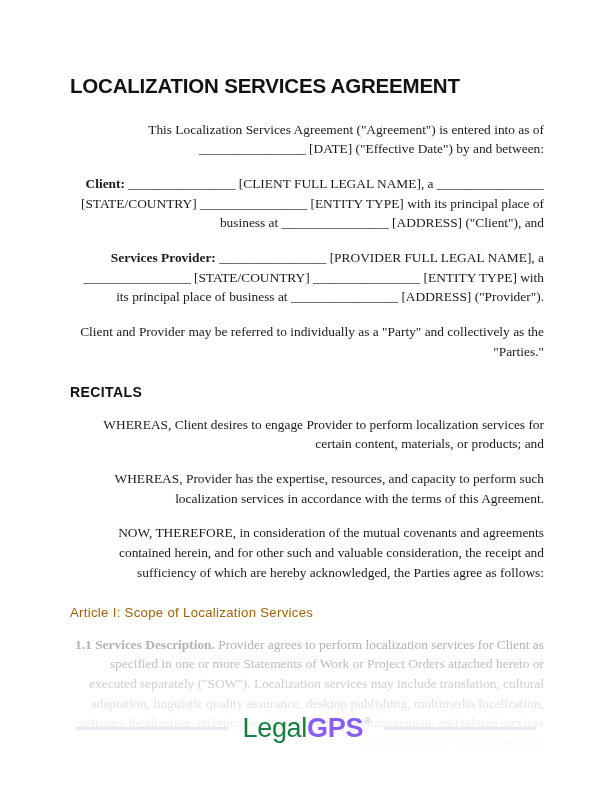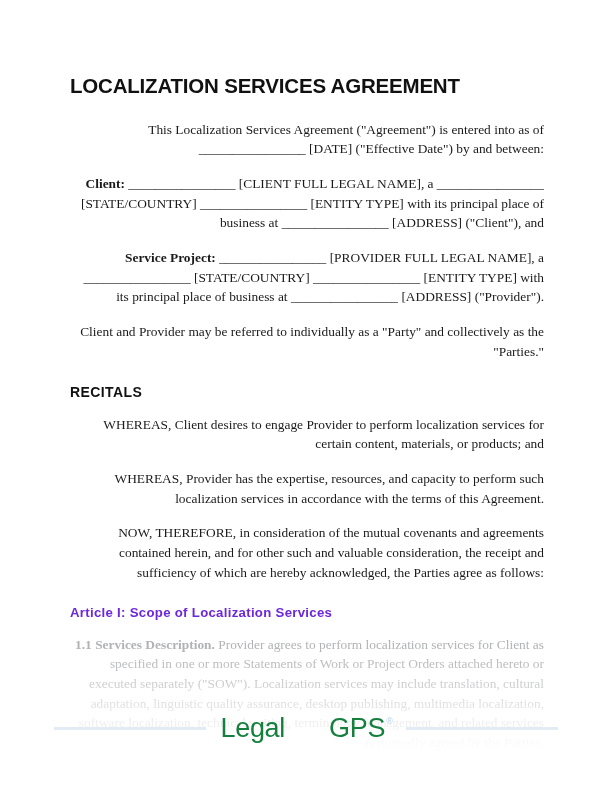--- a/index.html
+++ b/index.html
@@ -59,24 +59,24 @@
     font-family: "Liberation Sans", sans-serif;
     font-weight: bold;
     font-size: 14px;
     letter-spacing: 0.4px;
     color: #111111;
     margin: 22px 0 15px 0;
   }
 
   .article-head {
     font-family: "Liberation Sans", sans-serif;
-    font-weight: bold;
+    font-weight: normal;
     font-size: 13.2px;
     letter-spacing: 0.3px;
-    color: #6d28d9;
+    color: #a16207;
     margin: 22px 0 15px 0;
   }
 
   
   .fade-wrap {
     position: relative;
   }
   .fade-wrap .para {
     margin-bottom: 0;
     color: #aeb0b3;
@@ -124,23 +124,22 @@
     line-height: 1;
     white-space: nowrap;
     position: relative;
     letter-spacing: -0.3px;
   }
   .logo .legal {
     color: #15803d;
     font-weight: normal;
   }
   .logo .gps {
-    color: #15803d;
-    font-weight: normal;
-    padding-left: 44px;
+    color: #8b5cf6;
+    font-weight: bold;
   }
   .logo .reg {
     color: #b6d3ec;
     font-size: 9px;
     vertical-align: super;
     position: relative;
     top: -3px;
     left: 1px;
   }
 </style>
@@ -150,21 +149,21 @@
 <div class="page">
 
   <div class="content">
 
     <h1 class="doc-title">LOCALIZATION SERVICES AGREEMENT</h1>
 
     <p class="para">This Localization Services Agreement ("Agreement") is entered into as of ________________ [DATE] ("Effective Date") by and between:</p>
 
     <p class="para"><b>Client:</b><span> ________________ [CLIENT FULL LEGAL NAME], a ________________ [STATE/COUNTRY] ________________ [ENTITY TYPE] with its principal place of business at ________________ [ADDRESS] ("Client"), and</span></p>
 
-    <p class="para"><b>Service Project:</b><span> ________________ [PROVIDER FULL LEGAL NAME], a ________________ [STATE/COUNTRY] ________________ [ENTITY TYPE] with its principal place of business at ________________ [ADDRESS] ("Provider").</span></p>
+    <p class="para"><b>Services Provider:</b><span> ________________ [PROVIDER FULL LEGAL NAME], a ________________ [STATE/COUNTRY] ________________ [ENTITY TYPE] with its principal place of business at ________________ [ADDRESS] ("Provider").</span></p>
 
     <p class="para">Client and Provider may be referred to individually as a "Party" and collectively as the "Parties."</p>
 
     <h2 class="section-head">RECITALS</h2>
 
     <p class="para">WHEREAS, Client desires to engage Provider to perform localization services for certain content, materials, or products; and</p>
 
     <p class="para">WHEREAS, Provider has the expertise, resources, and capacity to perform such localization services in accordance with the terms of this Agreement.</p>
 
     <p class="para">NOW, THEREFORE, in consideration of the mutual covenants and agreements contained herein, and for other such and valuable consideration, the receipt and sufficiency of which are hereby acknowledged, the Parties agree as follows:</p>

